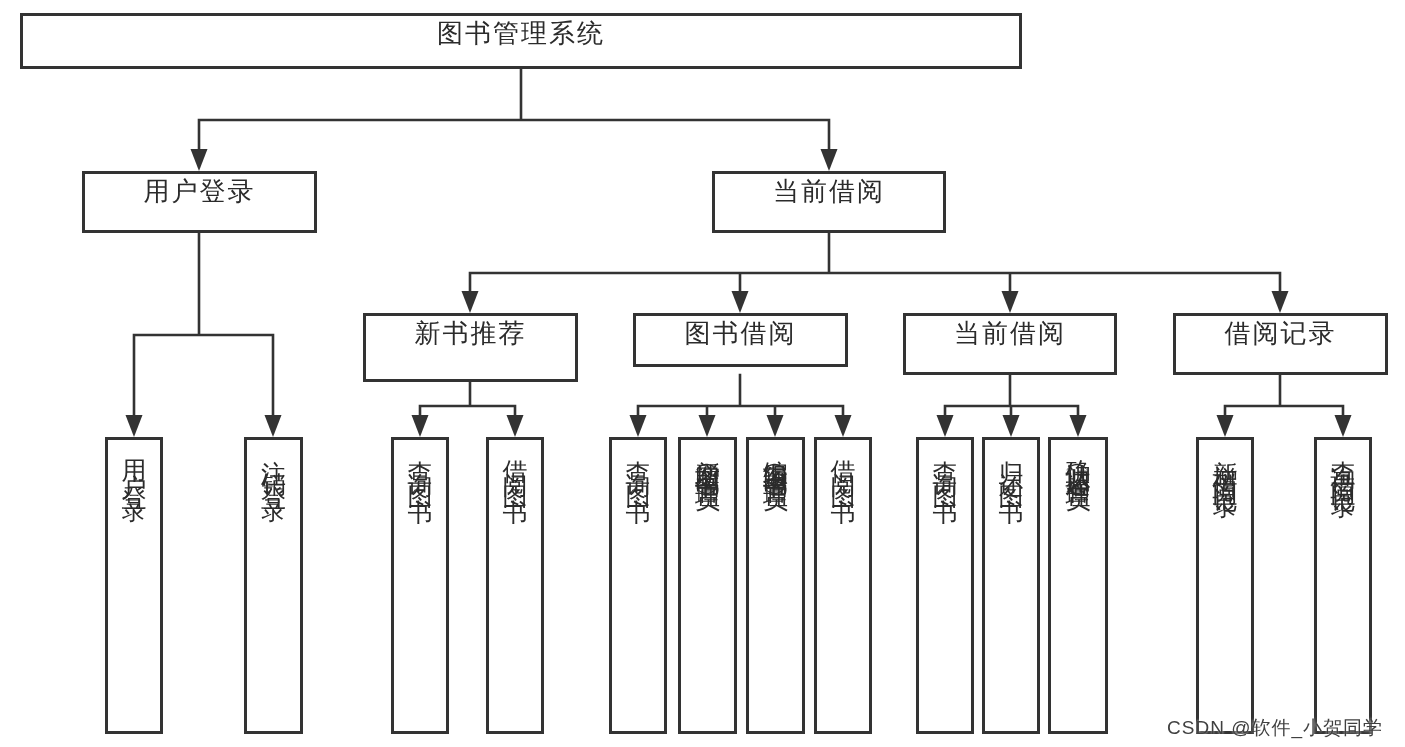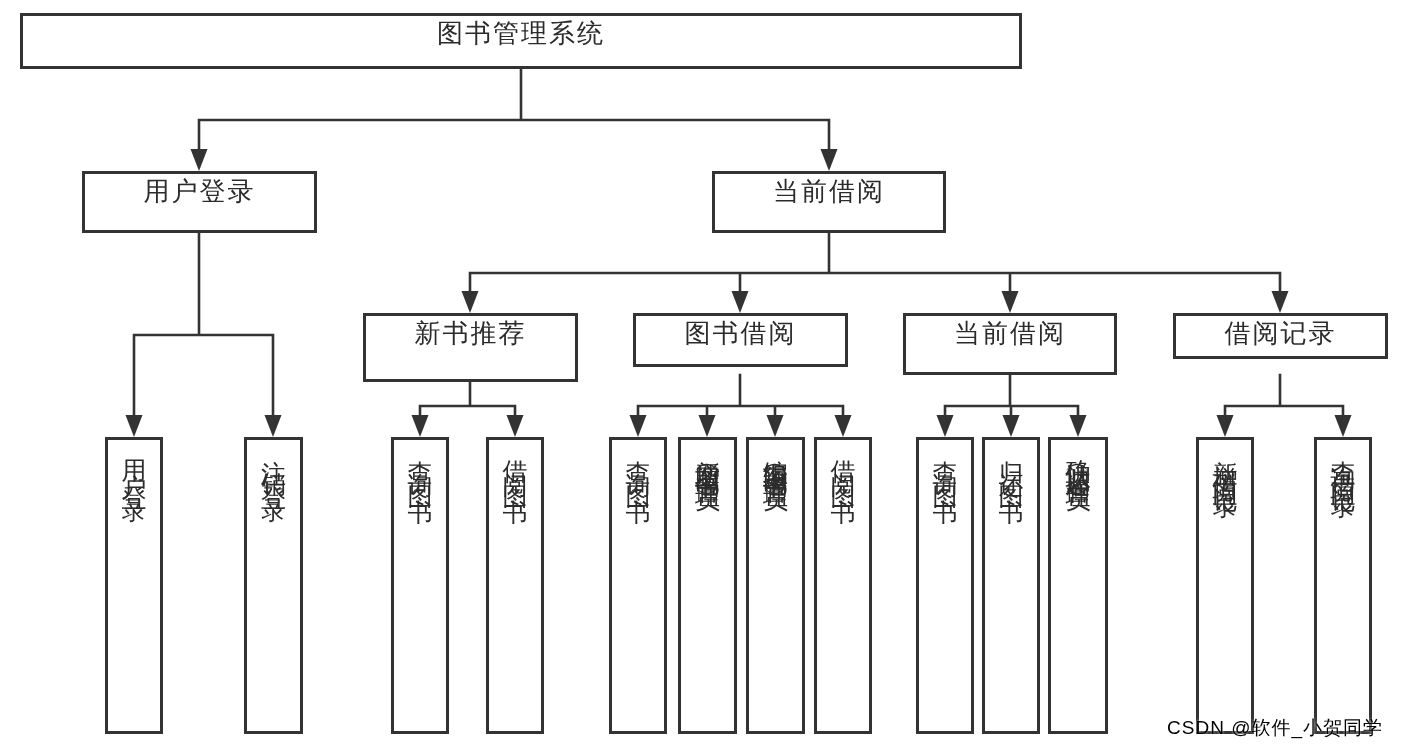--- a/index.html
+++ b/index.html
@@ -7,21 +7,21 @@
          font-family:"Liberation Sans",sans-serif;color:#2b2b2b;}
   .wires{position:absolute;left:0;top:0;width:1405px;height:747px;}
   .box{position:absolute;box-sizing:border-box;border:3px solid #333;background:#fff;
        display:flex;justify-content:center;}
   .h .lbl{font-size:26px;letter-spacing:2px;white-space:nowrap;}
   .v .lbl{writing-mode:vertical-rl;text-orientation:mixed;font-size:25px;line-height:1;}
   .ls-wide .lbl{letter-spacing:13px;}
   .ls-med  .lbl{letter-spacing:7px;}
   .ls-long .lbl{letter-spacing:4px;}
   .watermark{position:absolute;right:22px;bottom:6px;font-size:19px;letter-spacing:1px;
-             color:#000000;z-index:5;text-shadow:0 0 3px rgba(255,255,255,.9);white-space:nowrap;}
+             color:#404040;z-index:5;text-shadow:0 0 3px rgba(255,255,255,.9);white-space:nowrap;}
 </style>
 </head>
 <body>
 
 <div class="stage">
 
   <svg class="wires" viewBox="0 0 1405 747">
     <g stroke="#333" stroke-width="2.6" fill="none" stroke-linecap="square">
       <path d="M521 69 V120 M199 120 H829 M199 120 V152 M829 120 V152"></path>
       <path d="M829 233 V273 M470 273 H1280 M470 273 V294 M740 273 V294 M1010 273 V294 M1280 273 V294"></path>
@@ -67,21 +67,21 @@
 
   <div class="box h" style="left:363px;top:313px;width:215px;height:69px">
     <span class="lbl">新书推荐</span>
   </div>
   <div class="box h" style="left:633px;top:313px;width:215px;height:54px">
     <span class="lbl">图书借阅</span>
   </div>
   <div class="box h" style="left:903px;top:313px;width:214px;height:62px">
     <span class="lbl">当前借阅</span>
   </div>
-  <div class="box h" style="left:1173px;top:313px;width:215px;height:46px">
+  <div class="box h" style="left:1173px;top:313px;width:215px;height:62px">
     <span class="lbl">借阅记录</span>
   </div>
 
   <div class="box v ls-wide" style="left:105px;top:437px;width:58px;height:297px">
     <span class="lbl">用户登录</span>
   </div>
   <div class="box v ls-wide" style="left:244px;top:437px;width:59px;height:297px">
     <span class="lbl">注销登录</span>
   </div>
 

